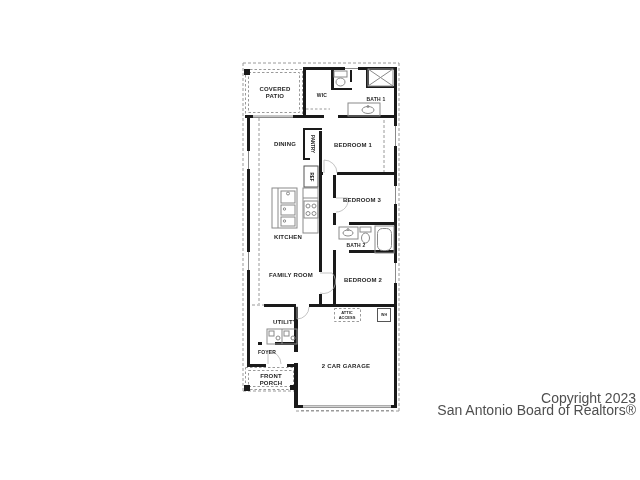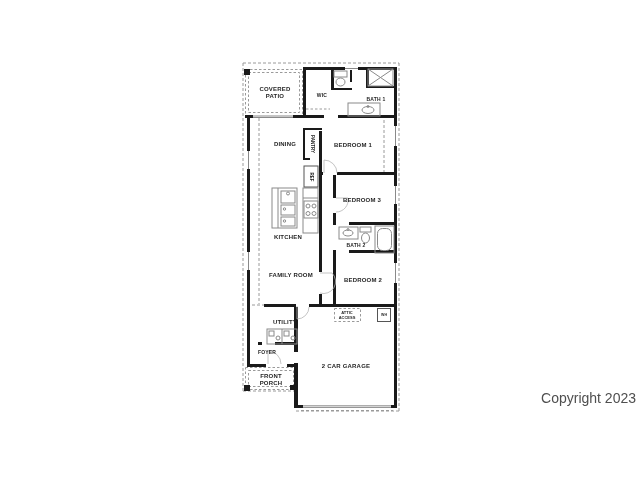--- a/index.html
+++ b/index.html
@@ -201,15 +201,16 @@
   <div class="lbl xs" style="left:347px;top:315px">ATTIC
 ACCESS</div>
   <div class="lbl xxs" style="left:384px;top:315px">WH</div>
   <div class="lbl sm" style="left:267px;top:353px">FOYER</div>
   <div class="lbl" style="left:271px;top:380px">FRONT
 PORCH</div>
   <div class="lbl" style="left:346px;top:366px">2 CAR GARAGE</div>
 
   <div class="copyright">
     <div>Copyright 2023</div>
+    <div>San Antonio Board of Realtors®</div>
   </div>
 
 </div>
 
 </body></html>

